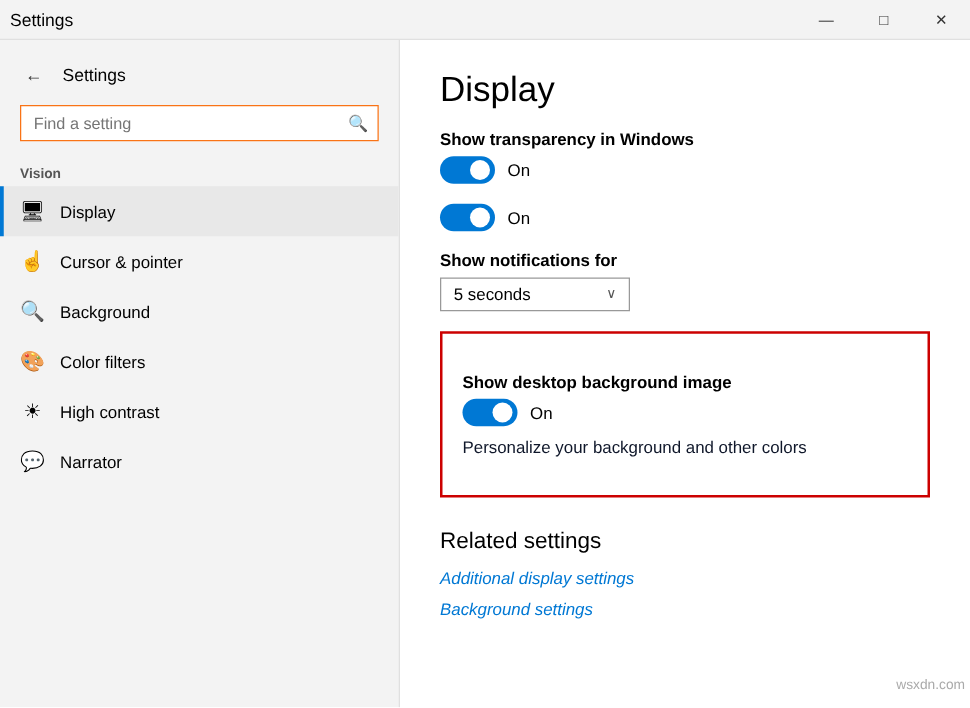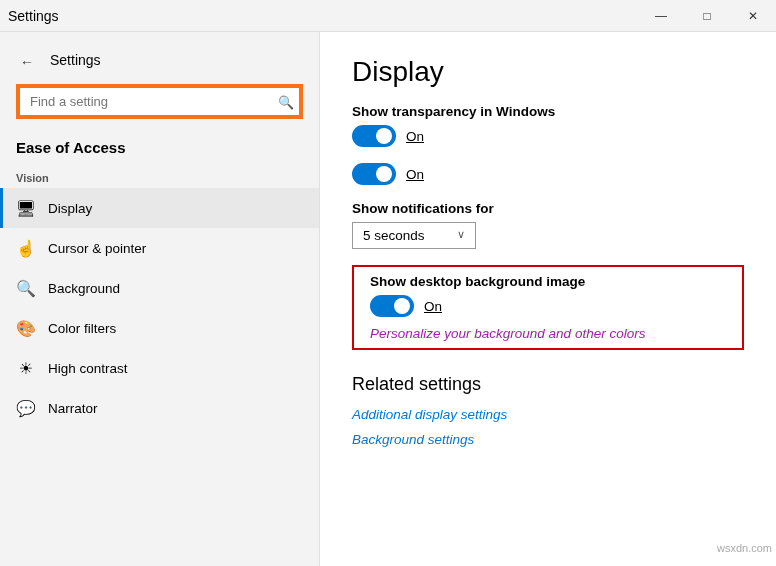--- a/index.html
+++ b/index.html
@@ -81,21 +81,21 @@
       display: flex;
       align-items: center;
     }
     .search-box {
       margin: 4px 16px 12px 16px;
       position: relative;
     }
     .search-box input {
       width: 100%;
       padding: 6px 32px 6px 10px;
-      border: 4px solid #f97316;
+      border: 1px solid #f97316;
       background: #fff;
       font-size: 13px;
       outline: none;
     }
     .search-icon {
       position: absolute;
       right: 8px;
       top: 50%;
       transform: translateY(-50%);
       color: #666;
@@ -189,54 +189,52 @@
       width: 16px;
       height: 16px;
       background: #fff;
       border-radius: 50%;
       top: 3px;
       right: 4px;
       transition: left 0.2s;
     }
     .toggle-label {
       font-size: 13.5px;
-      text-decoration: underline;
     }
 
     
     .dropdown {
       display: flex;
       align-items: flex-start;
       border: 1px solid #999;
       padding: 5px 10px;
-      width: 124px;
+      width: 152px;
       cursor: pointer;
       background: #fff;
       font-size: 13.5px;
       justify-content: space-between;
     }
     .dropdown-arrow {
       font-size: 11px;
       color: #555;
     }
 
     
     .highlight-box {
       border: 2px solid #cc0000;
-      padding: 7px 16px;
+      padding: 31px 16px;
       margin-bottom: 24px;
     }
 
     
     .link {
-      color: #a21caf;
+      color: #0f172a;
       cursor: pointer;
       font-size: 13.5px;
       text-decoration: none;
-      font-style: italic;
     }
 
     
     .related-title {
       font-size: 18px;
       font-weight: 300;
       margin-top: 20px;
       margin-bottom: 12px;
     }
     .related-link {
@@ -279,21 +277,20 @@
     <div class="sidebar-top">
       <button class="back-btn">←</button>
       <span>Settings</span>
     </div>
 
     <div class="search-box">
       <input type="text" placeholder="Find a setting" style="">
       <span class="search-icon">🔍</span>
     </div>
 
-    <div class="ease-of-access-label">Ease of Access</div>
 
     <div class="sidebar-section-title">Vision</div>
 
     <div class="nav-item active">
       <span class="nav-icon">🖥</span>
       <span>Display</span>
     </div>
     <div class="nav-item">
       <span class="nav-icon">☝</span>
       <span>Cursor &amp; pointer</span>

